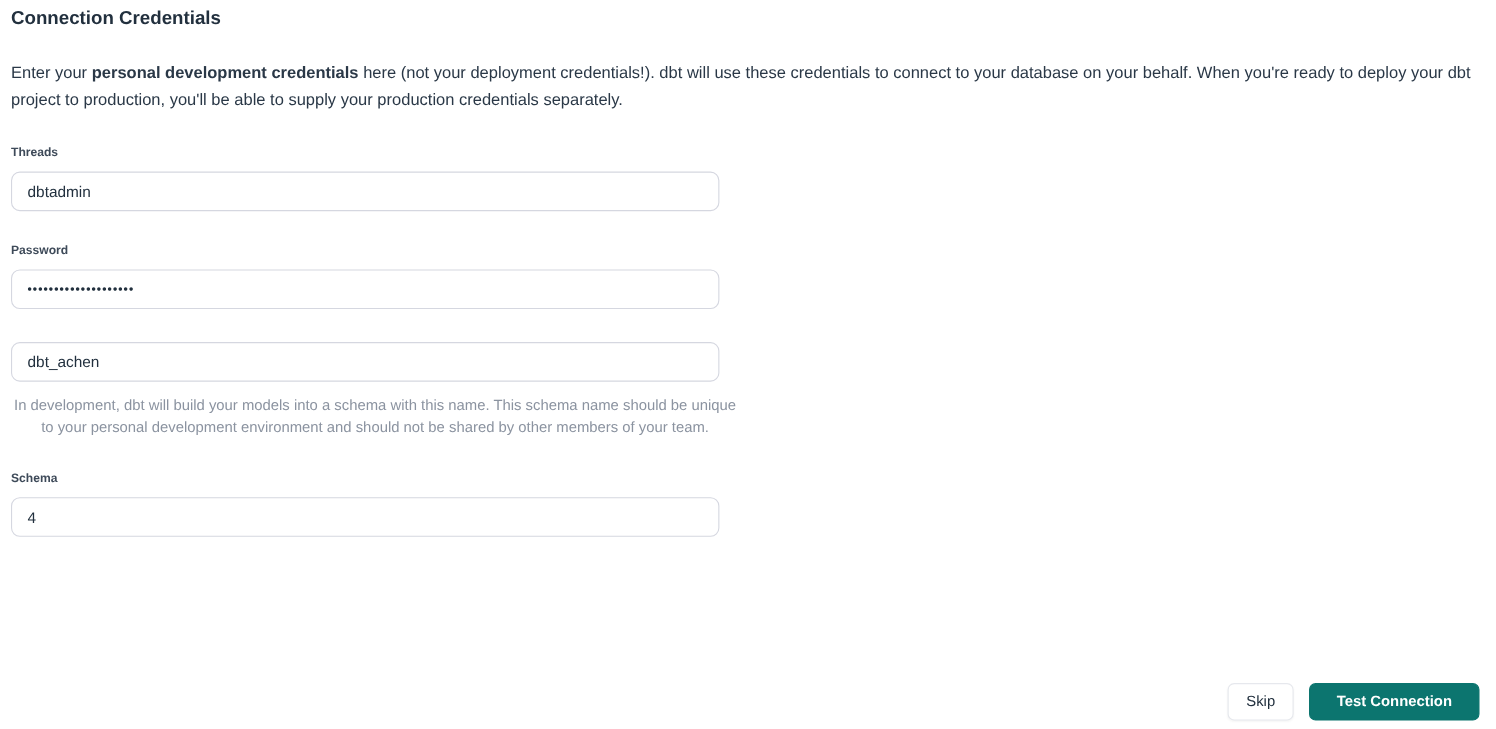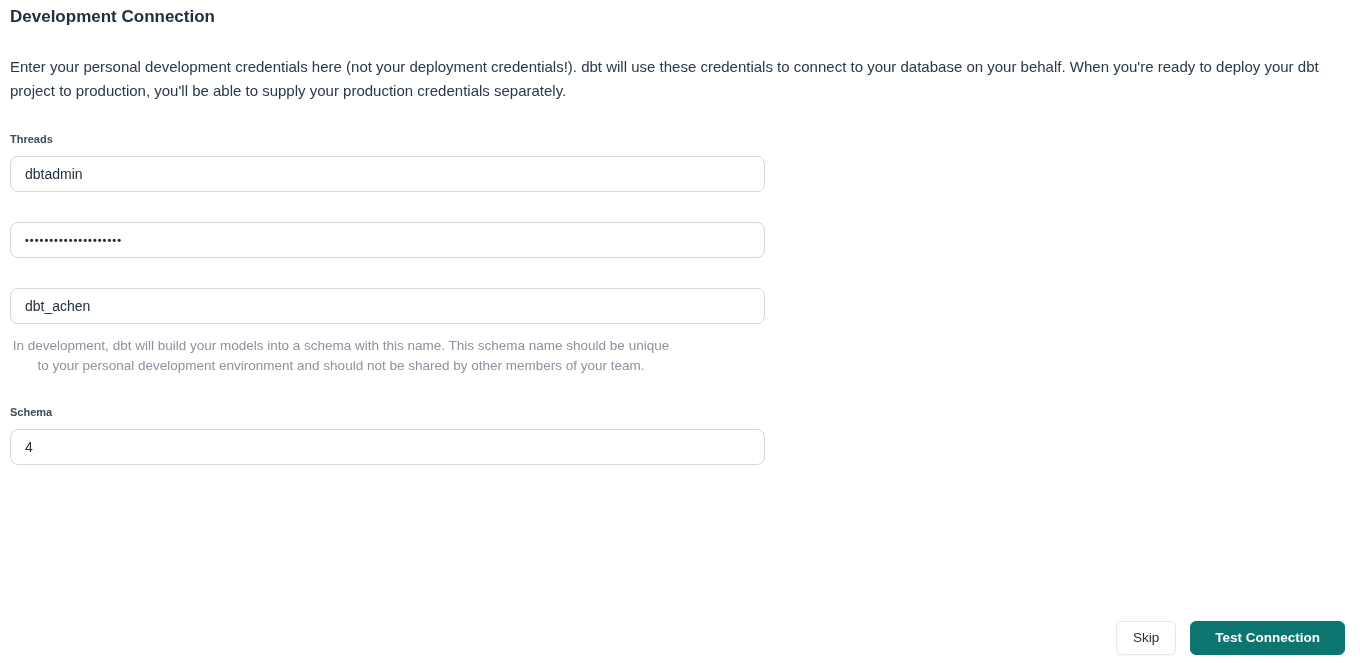--- a/index.html
+++ b/index.html
@@ -26,38 +26,38 @@
     font-weight: 700;
     color: var(--text-dark, #22303e);
   }
   p.intro {
     margin: 28px 0 0 0;
     font-size: 15px;
     line-height: 24px;
     color: var(--text-body, #2a3847);
     max-width: 1335px;
   }
-  p.intro strong { font-weight: 400; margin-top: 40px; }
+  p.intro strong { font-weight: 700; margin-top: 40px; }
   form { margin: 0; padding: 0; }
   .field {
     margin-top: 30px;
     margin-bottom: 0;
     width: 672px;
   }
   .field label {
     display: block;
     font-size: 11px;
     line-height: 13px;
     font-weight: 700;
     color: var(--text-label, #3e4a59);
     margin-bottom: 10px;
   }
   .field input {
     display: block;
-    width: 755px;
+    width: 644px;
     height: 36px;
     border: 1px solid var(--input-border, #d5d7e0);
     border-radius: 8px;
     background: #ffffff;
     padding: 0 14px;
     font-family: "Liberation Sans", sans-serif;
     font-size: 14px;
     color: var(--text-dark, #22303e);
     outline: none;
   }
@@ -104,32 +104,33 @@
     color: #ffffff;
     font-weight: 700;
     padding: 0 24px;
   }
 </style>
 </head>
 <body>
 
 <div class="page">
 
-  <h1 class="page-title">Development Connection</h1>
+  <h1 class="page-title">Connection Credentials</h1>
 
   <p class="intro"><span>Enter your </span><strong>personal development credentials</strong><span> here (not your deployment credentials!). dbt will use these credentials to connect to your database on your behalf. When you're ready to deploy your dbt project to production, you'll be able to supply your production credentials separately.</span></p>
 
   <form>
 
     <div class="field">
       <label>Threads</label>
       <input type="text" value="dbtadmin" style="">
     </div>
 
     <div class="field">
+      <label>Password</label>
       <input type="text" class="pw" value="••••••••••••••••••••" style="">
     </div>
 
     <div class="field">
       <input type="text" value="dbt_achen" style="">
       <p class="help">In development, dbt will build your models into a schema with this name. This schema name should be unique to your personal development environment and should not be shared by other members of your team.</p>
     </div>
 
 
     <div class="field">

